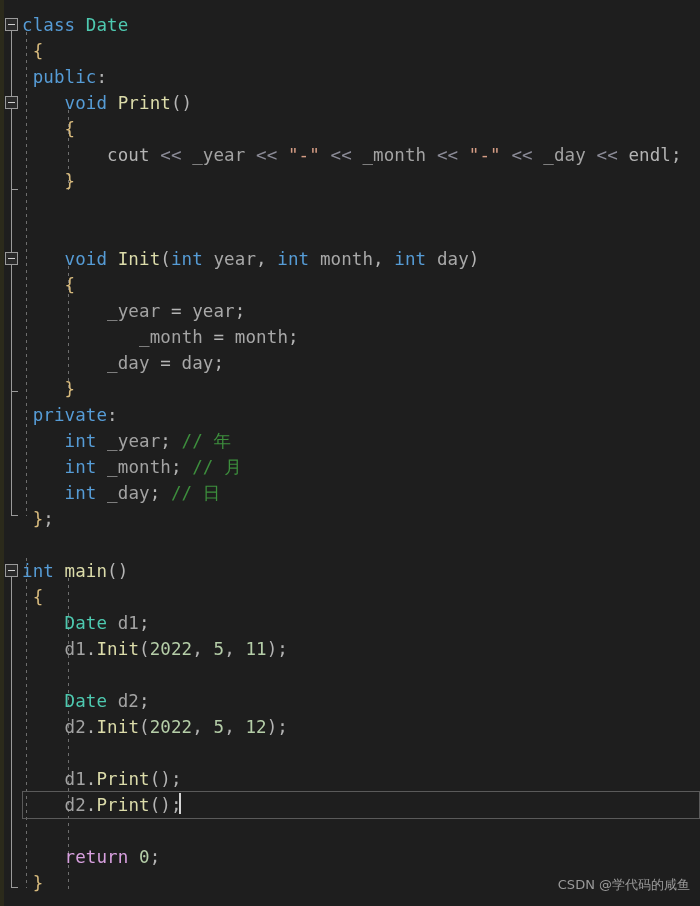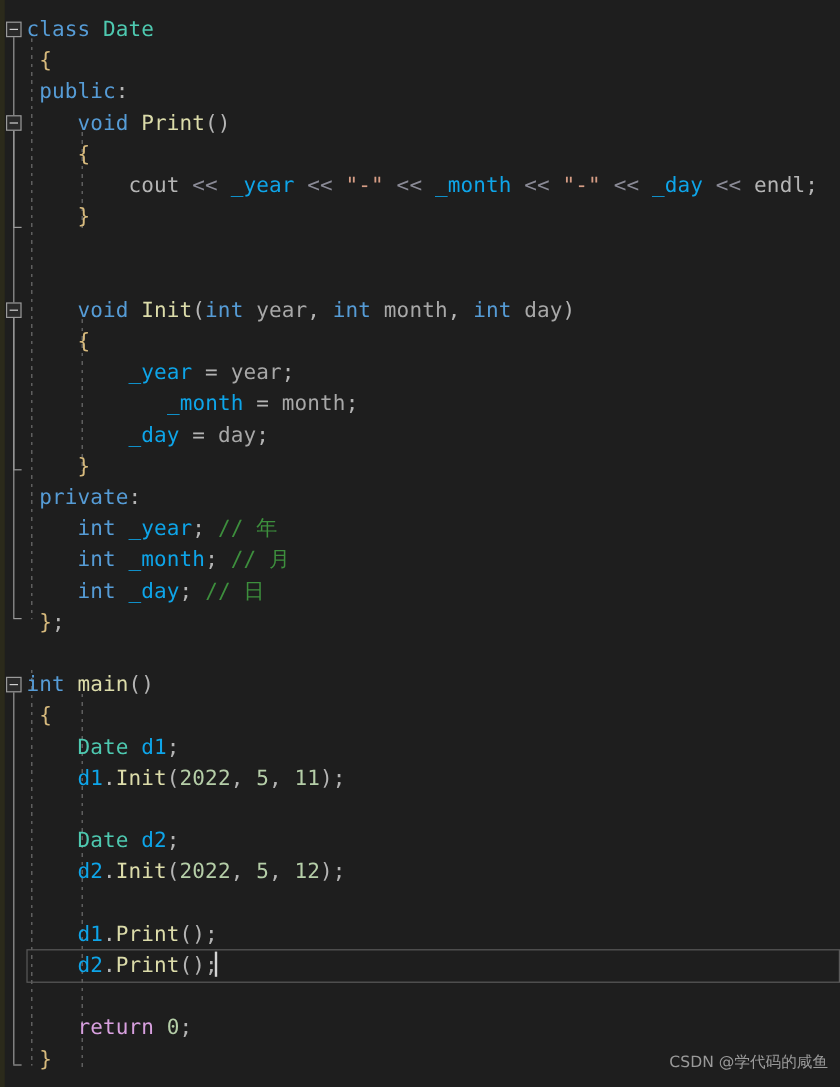--- a/index.html
+++ b/index.html
@@ -53,21 +53,21 @@
     position: absolute;
     left: 22px;
     top: 0;
     white-space: pre;
   }
 
   
   .kw       { color: #569cd6; }   
   .type     { color: #4ec9b0; }   
   .fn       { color: #dcdcaa; }   
-  .var      { color: #0ea5e9; }   
+  .var      { color: #a3a3a3; }   
   .param    { color: #a8a8a8; }   
   .plain    { color: #b4b4b4; }   
   .str      { color: #d69d85; }   
   .num      { color: #b5cea8; }   
   .cmt      { color: #3d8f3d; }   
   .ret      { color: #d8a0df; }   
   .brace    { color: #d7ba7d; }   
   .op       { color: #8a8a96; }   
 
   

